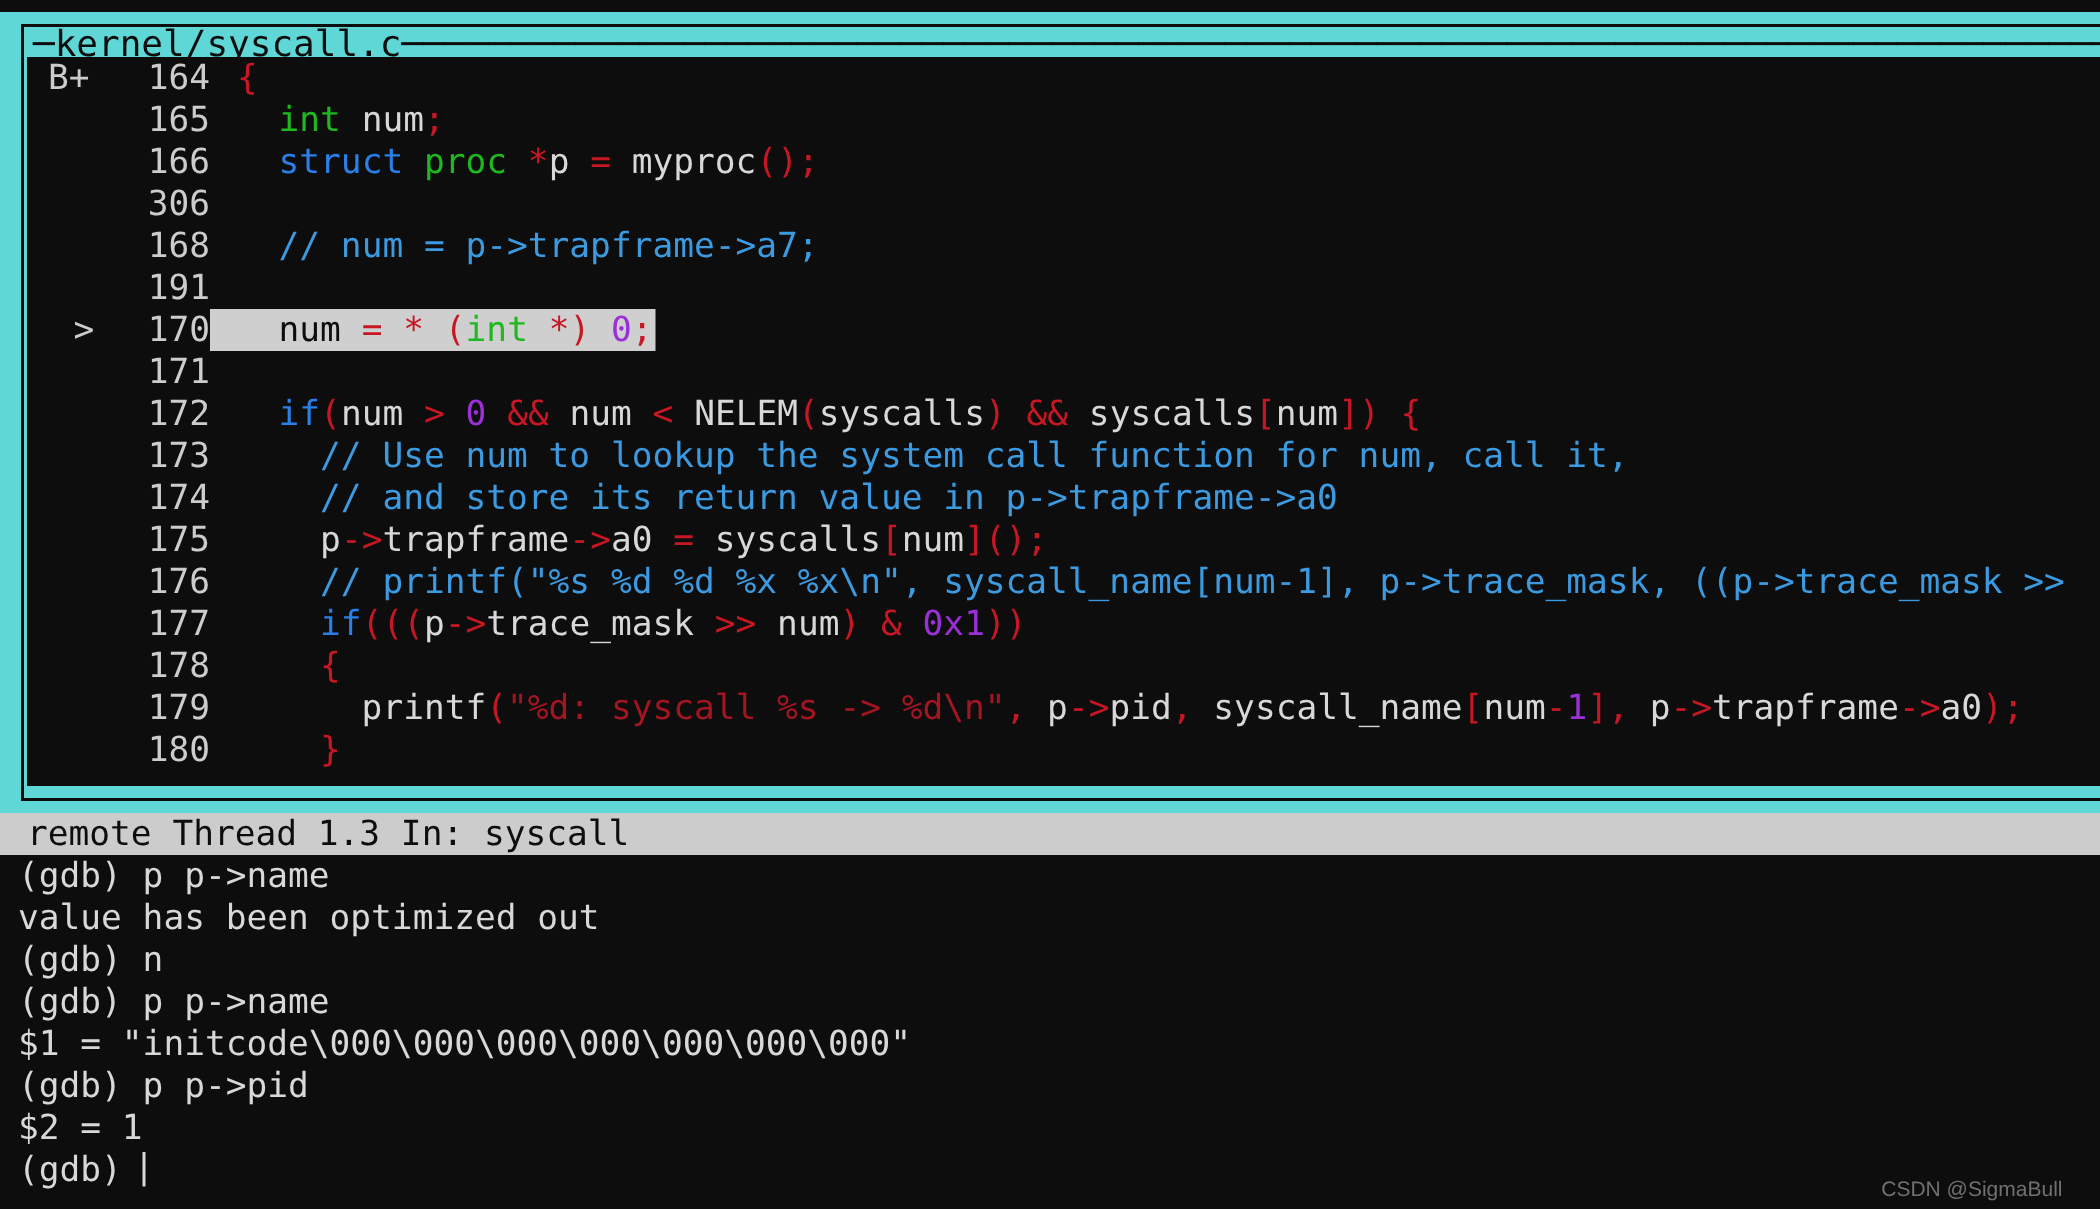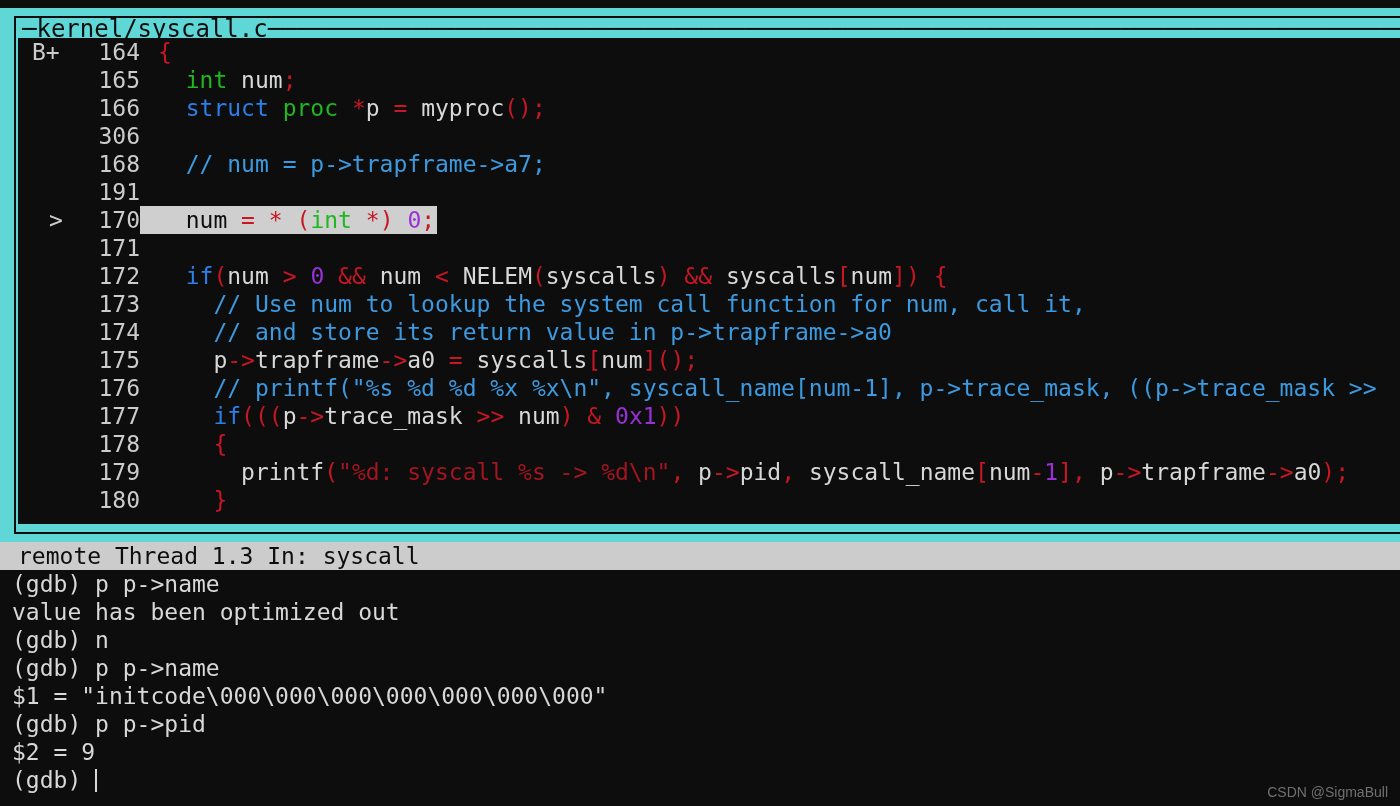--- a/index.html
+++ b/index.html
@@ -137,21 +137,21 @@
     display: inline-block;
     width: 2px;
     height: 23px;
     background: #d8d8d8;
     vertical-align: -4px;
   }
 
   
   #watermark {
     position: absolute;
-    right: 12px;
+    right: 25px;
     bottom: 6px;
     font-family: "Liberation Sans", sans-serif;
     font-size: 14px;
     color: #707070;
     white-space: pre;
   }
 </style>
 </head>
 <body>
 
@@ -184,17 +184,17 @@
   
 </div>
 
 <div id="cmd-pane">
     <div class="cmd-row">(gdb) p p-&gt;name</div>
     <div class="cmd-row">value has been optimized out</div>
     <div class="cmd-row">(gdb) n</div>
     <div class="cmd-row">(gdb) p p-&gt;name</div>
     <div class="cmd-row">$1 = "initcode\000\000\000\000\000\000\000"</div>
     <div class="cmd-row">(gdb) p p-&gt;pid</div>
-    <div class="cmd-row">$2 = 9</div>
+    <div class="cmd-row">$2 = 1</div>
     <div class="cmd-row"><span>(gdb) </span><span id="cursor"></span></div>
   </div>
 
 <div id="watermark">CSDN @SigmaBull</div>
 
 </body></html>

